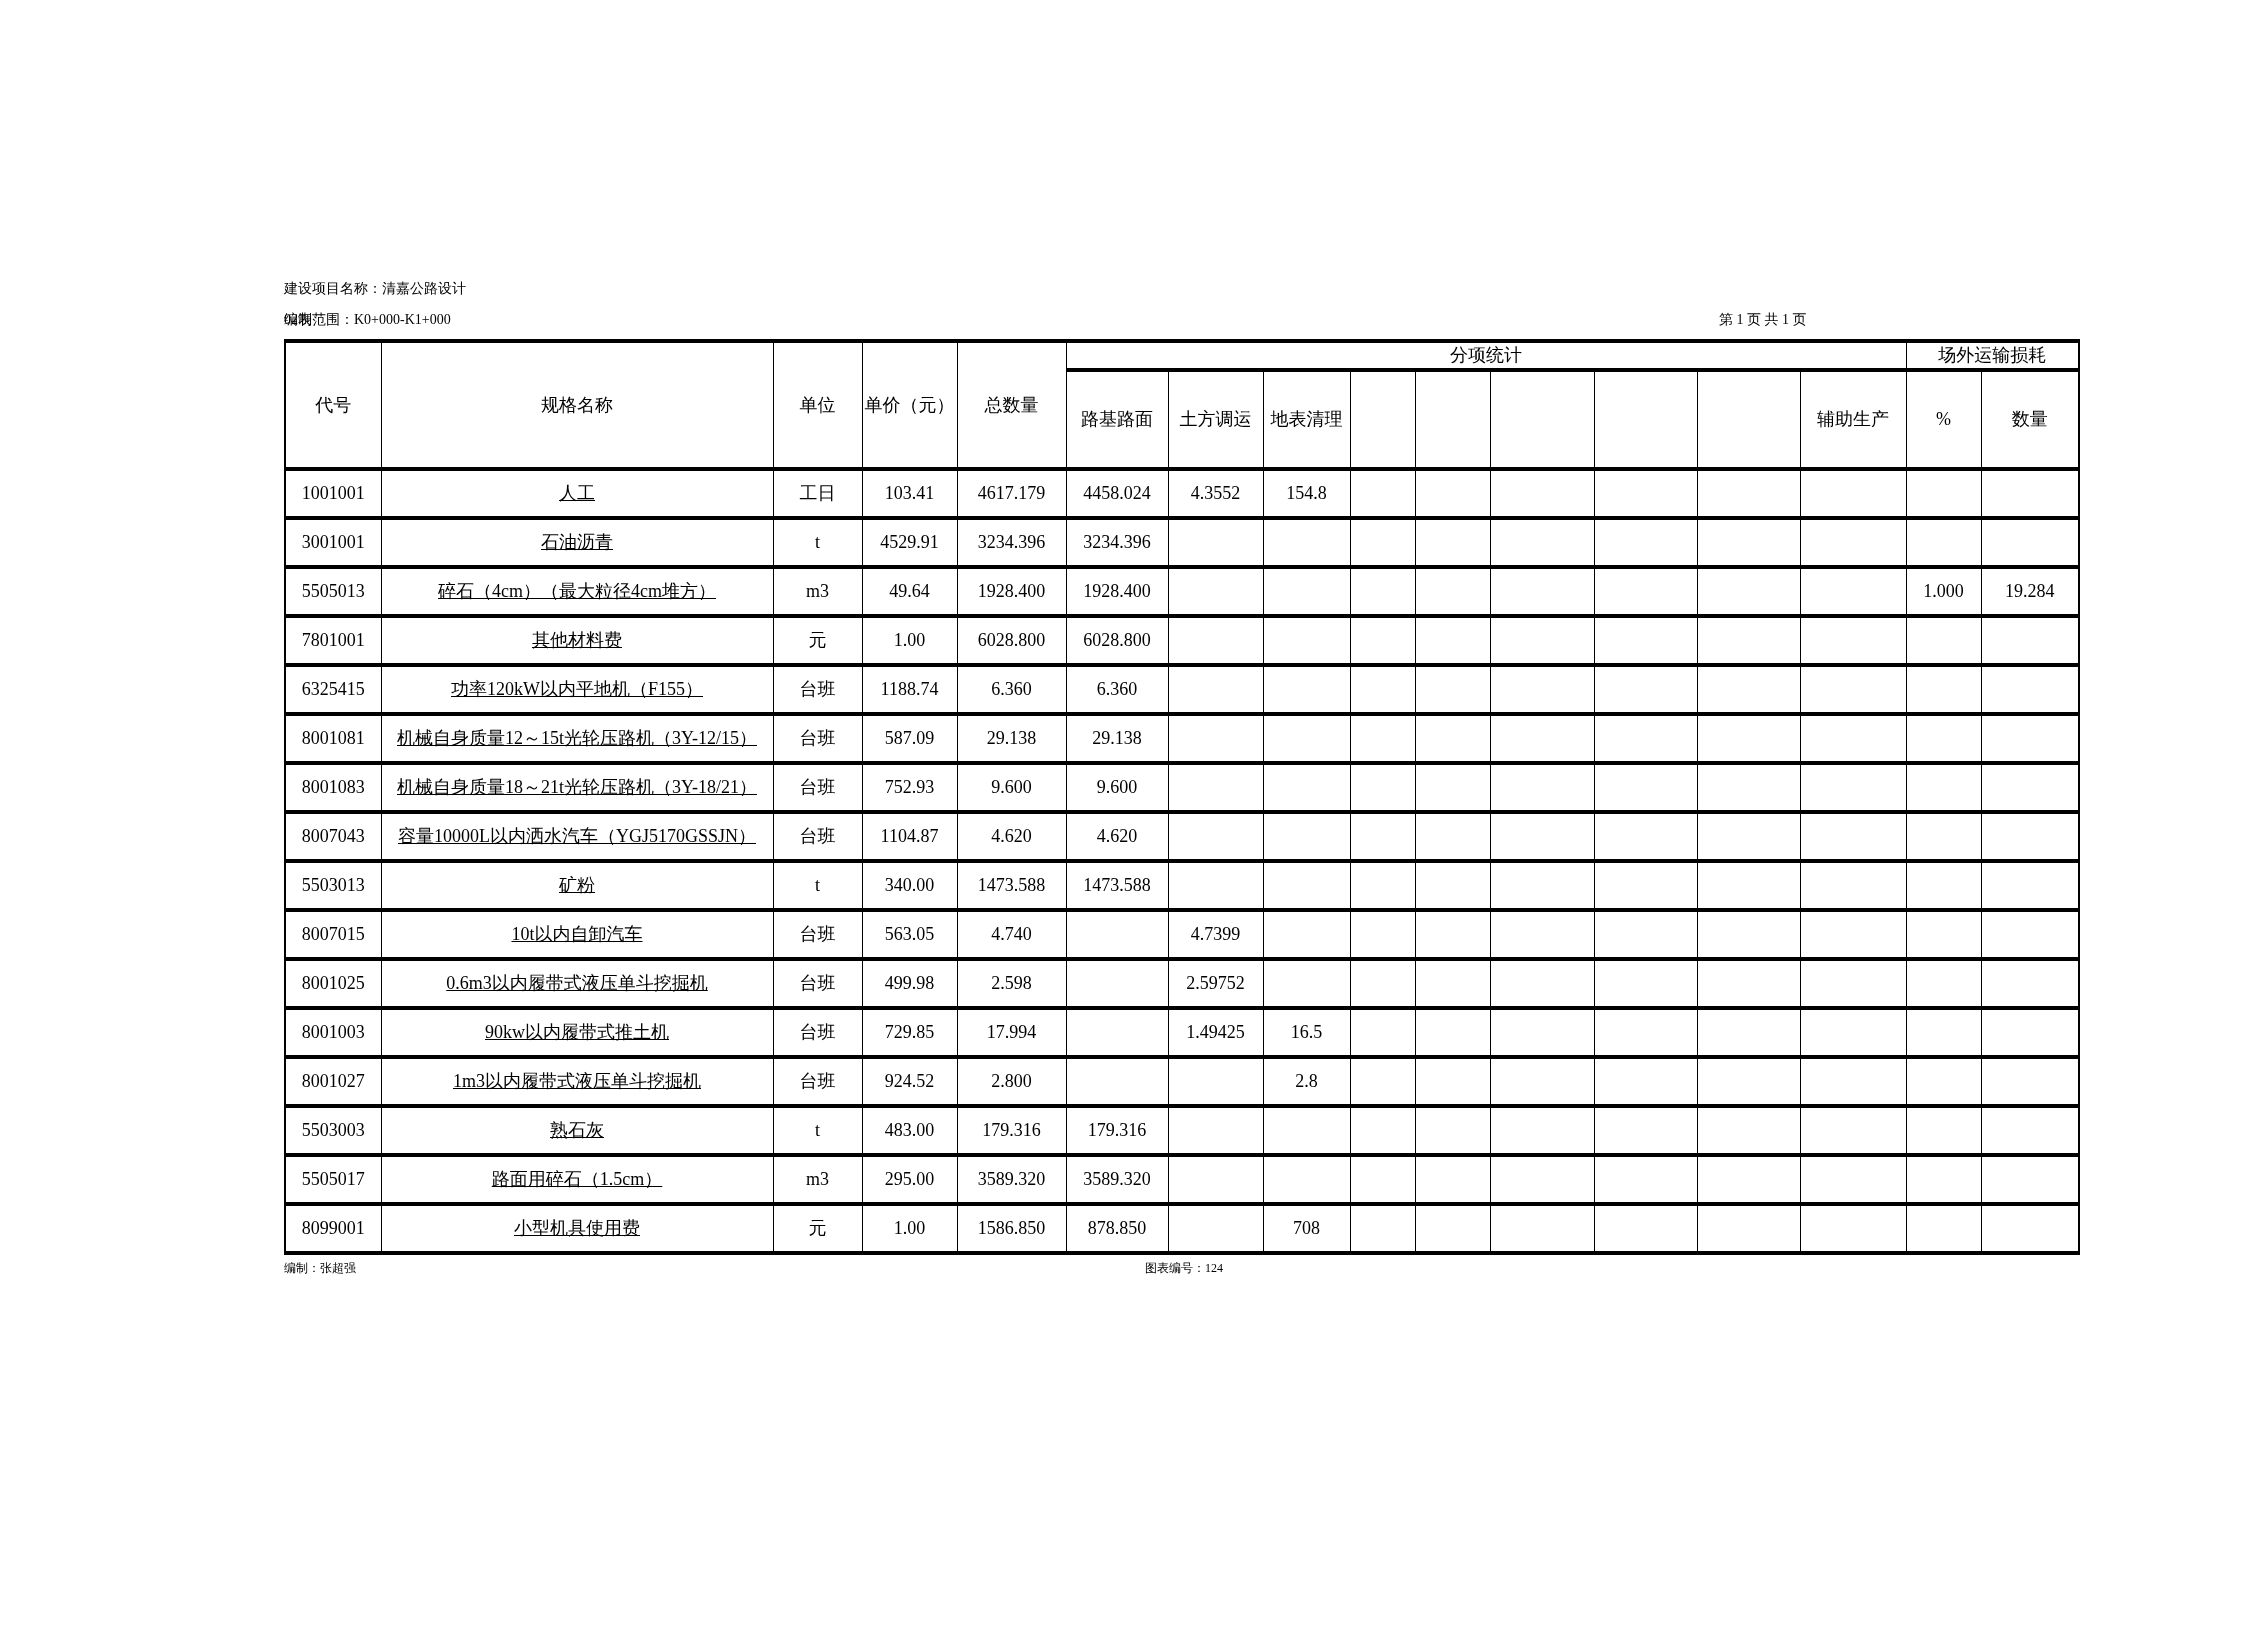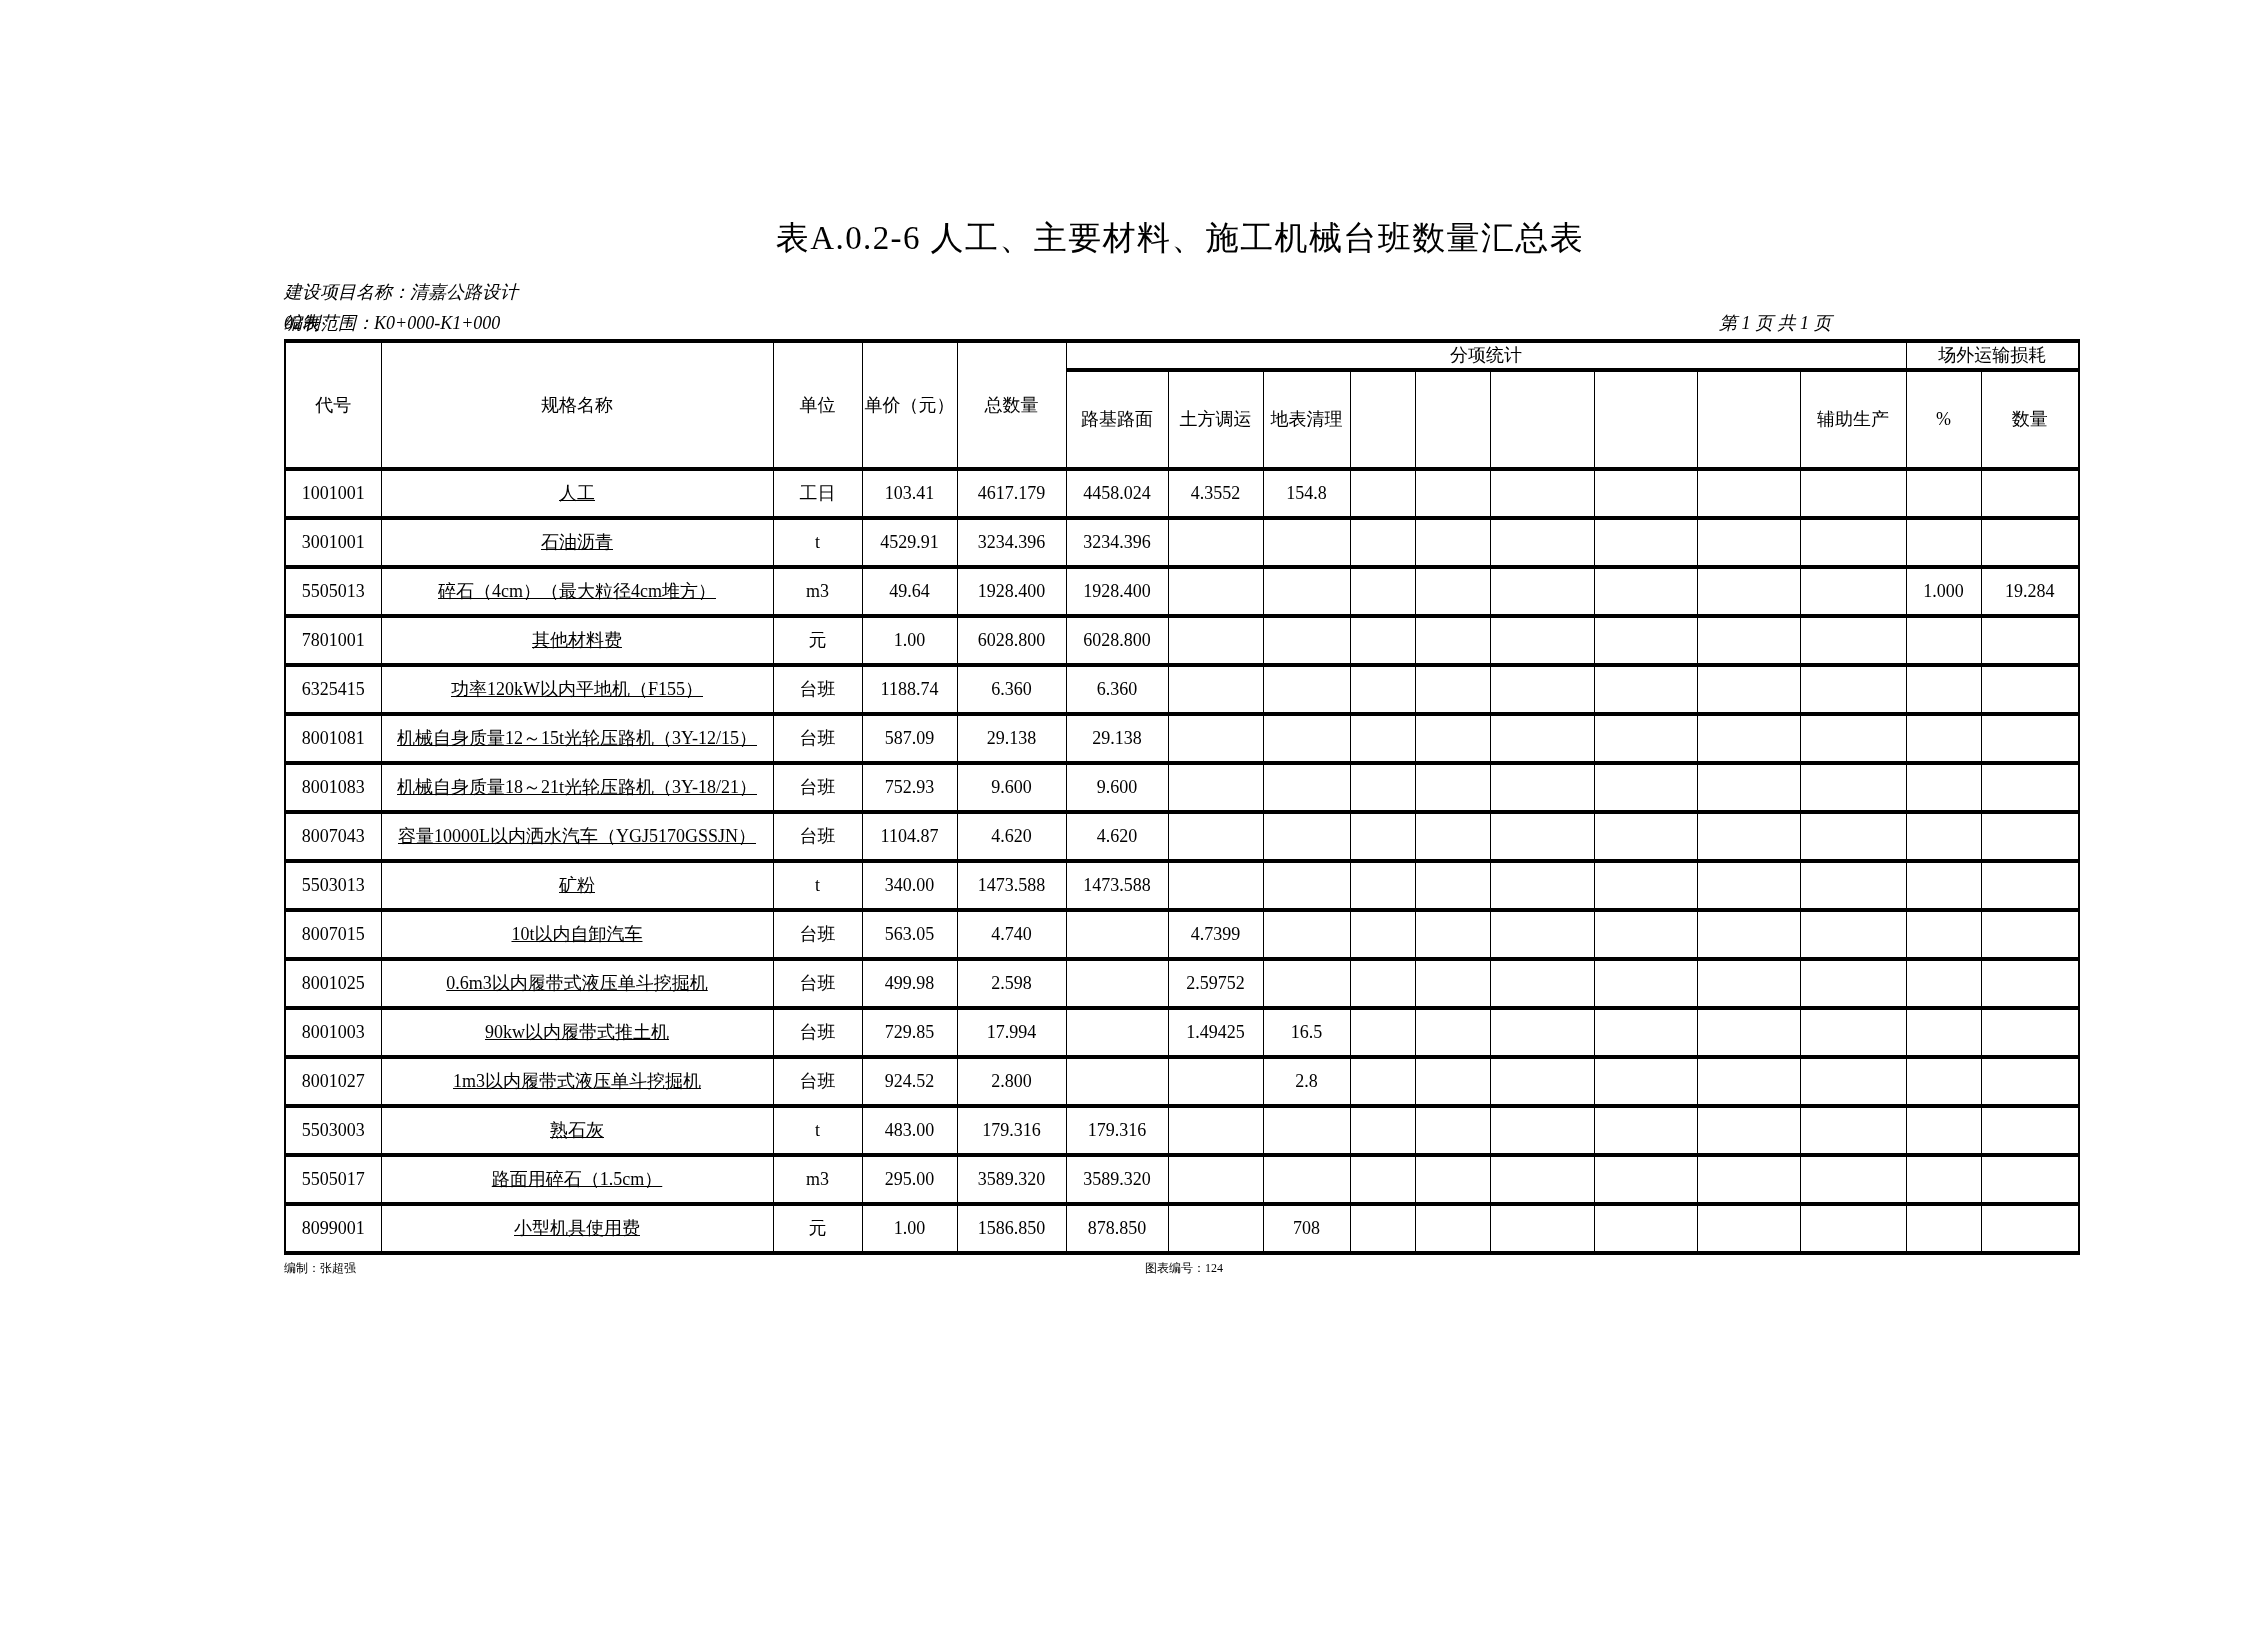--- a/index.html
+++ b/index.html
@@ -7,21 +7,21 @@
     width:2316px;height:1638px;
     font-family:"Liberation Serif","DejaVu Serif",serif;
     color:#000;
   }
   .page{position:relative;width:2316px;height:1638px;background:#fff;overflow:hidden;}
 
   .doc-title{
     position:absolute;left:284px;top:216px;width:1792px;
     text-align:center;font-size:33px;letter-spacing:1.4px;white-space:nowrap;
   }
-  .meta-line{position:absolute;font-size:18px;white-space:nowrap;font-style:italic;}
+  .meta-line{position:absolute;font-size:14px;white-space:nowrap;}
   .meta-project{left:284px;top:280px;}
   .meta-scope{left:284px;top:311px;}
   .meta-pageinfo{left:1719px;top:311px;}
   .meta-formno{left:284px;top:311px;width:1792px;text-align:left;}
 
   table.sum{
     position:absolute;left:284px;top:339px;
     width:1792px;table-layout:fixed;border-collapse:collapse;
     font-size:18px;
   }
@@ -44,21 +44,20 @@
 
   .footer-line{position:absolute;font-size:12px;white-space:nowrap;}
   .footer-compiler{left:284px;top:1260px;}
   .footer-chartno{left:288px;top:1260px;width:1792px;text-align:center;}
 </style>
 </head>
 <body>
 
 <div class="page">
 
-  <div class="doc-title">表A.0.2-6 人工、主要材料、施工机械台班数量汇总表</div>
 
   <div class="meta-line meta-project">建设项目名称：清嘉公路设计</div>
   <div class="meta-line meta-scope">编制范围：K0+000-K1+000</div>
   <div class="meta-line meta-pageinfo">第 1 页 共 1 页</div>
   <div class="meta-line meta-formno">02表</div>
 
   <table class="sum">
     <colgroup>
       <col style="width:96px">
         <col style="width:392px">

